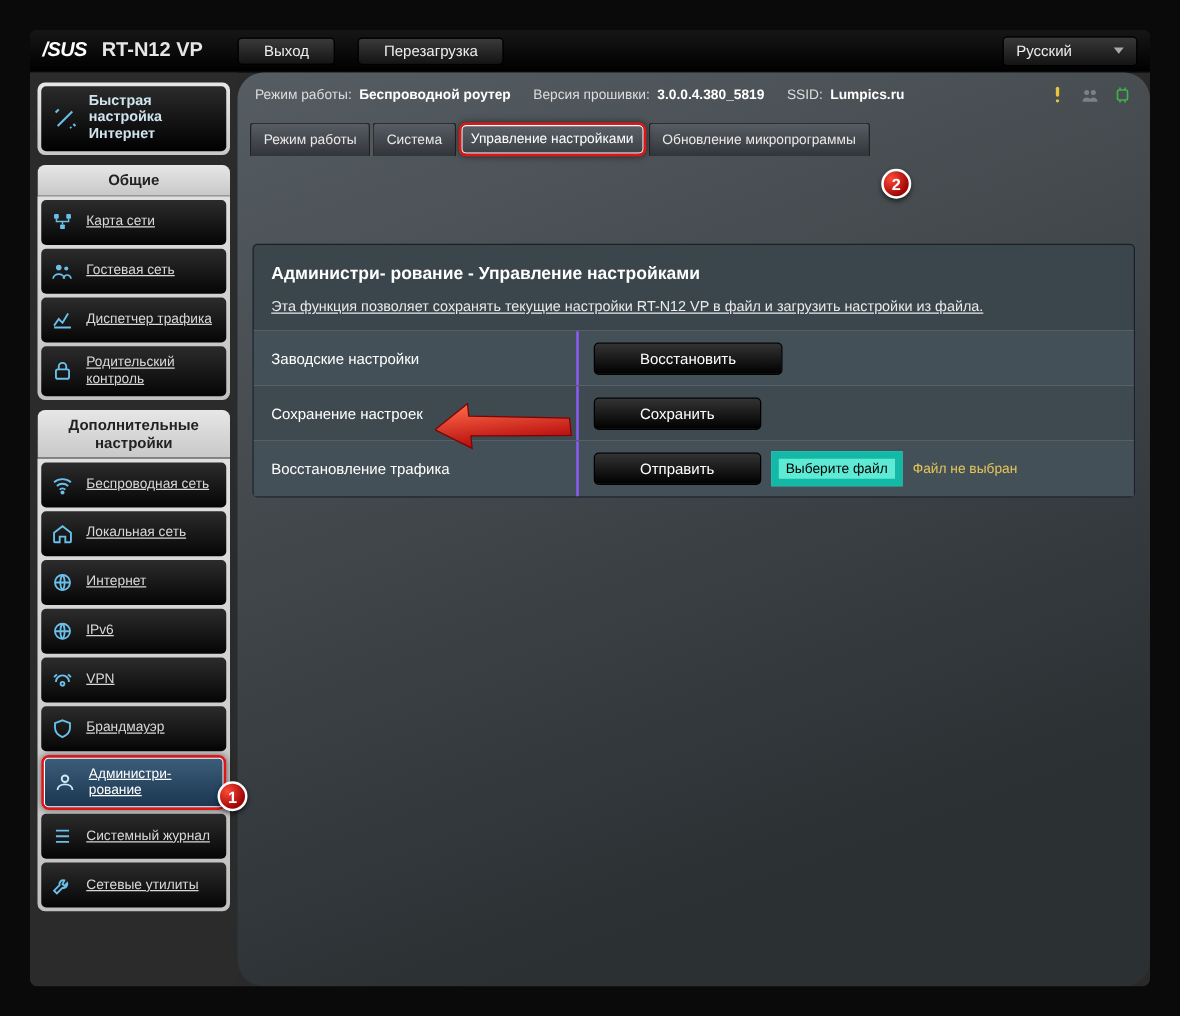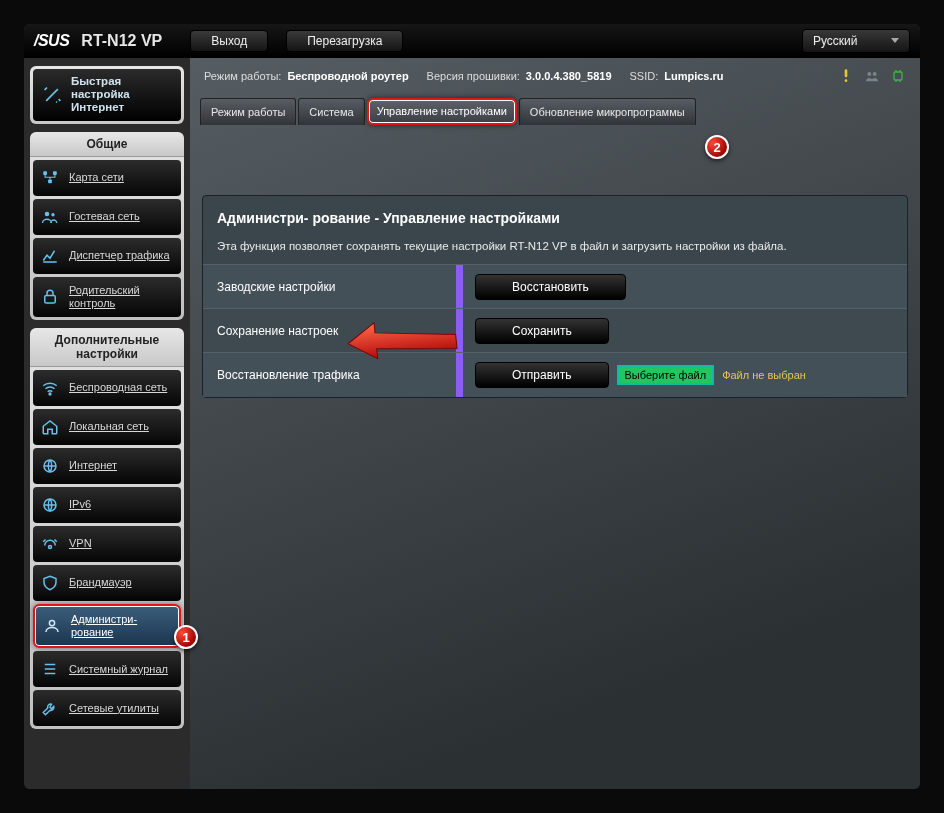--- a/index.html
+++ b/index.html
@@ -139,20 +139,21 @@
       box-shadow: 0 0 0 1px #fff inset, 0 0 6px rgba(0,0,0,0.5);
     }
 
     .content {
       flex: 1;
       background: radial-gradient(ellipse at top right, rgba(230,238,244,.8), rgba(230,238,244,0) 60%),#4a545a;
       background: #4a545a;
       position: relative;
       background: linear-gradient(160deg, #565d62 0%, #2b3033 80%);
       padding: 0;
+      border-radius: 21px;
     }
     .content-inner { position: relative; height: 100%; }
     .statusbar {
       display: flex;
       align-items: center;
       gap: 6px;
       padding: 10px 14px 6px;
       font-size: 11px;
       color: #eee;
       flex-wrap: wrap;
@@ -202,55 +203,56 @@
       padding: 14px 14px 8px;
       font-size: 14px;
       font-weight: bold;
       color: #fff;
     }
     .panel-desc {
       padding: 6px 14px 12px;
       font-size: 11.5px;
       color: #eaeaea;
       border-bottom: 1px solid #55616a;
+      text-decoration: underline;
     }
     .row {
       display: flex;
       align-items: center;
       border-bottom: 1px solid #55616a;
       min-height: 44px;
       background: #3e4950;
     }
     .row:last-child { border-bottom: none; }
     .row-label {
       flex: 0 0 260px;
       padding: 10px 14px;
       font-size: 12px;
       color: #fff;
-      border-right: 7px solid #8b5cf6;
+      border-right: 2px solid #8b5cf6;
       align-self: stretch;
       display: flex;
       align-items: center;
     }
     .row-ctrl { flex: 1; padding: 8px 12px; display: flex; align-items: center; gap: 8px; }
     .action-btn {
       background: linear-gradient(to bottom, #333, #000);
       border: 1px solid #000;
       border-radius: 4px;
       color: #fff;
       font-size: 12px;
       padding: 5px 36px;
       min-width: 128px;
       text-align: center;
       cursor: pointer;
     }
     .file-btn {
-      background: #22c55e;
+      background: #5eead4;
       color: #000;
-      border: 2px solid #14b8a6;
+      border: 6px solid #14b8a6;
       font-size: 11px;
       padding: 2px 6px;
       cursor: pointer;
     }
     .file-txt {
       font-size: 11px;
       color: #e6c659;
     }
 
     .badge {

